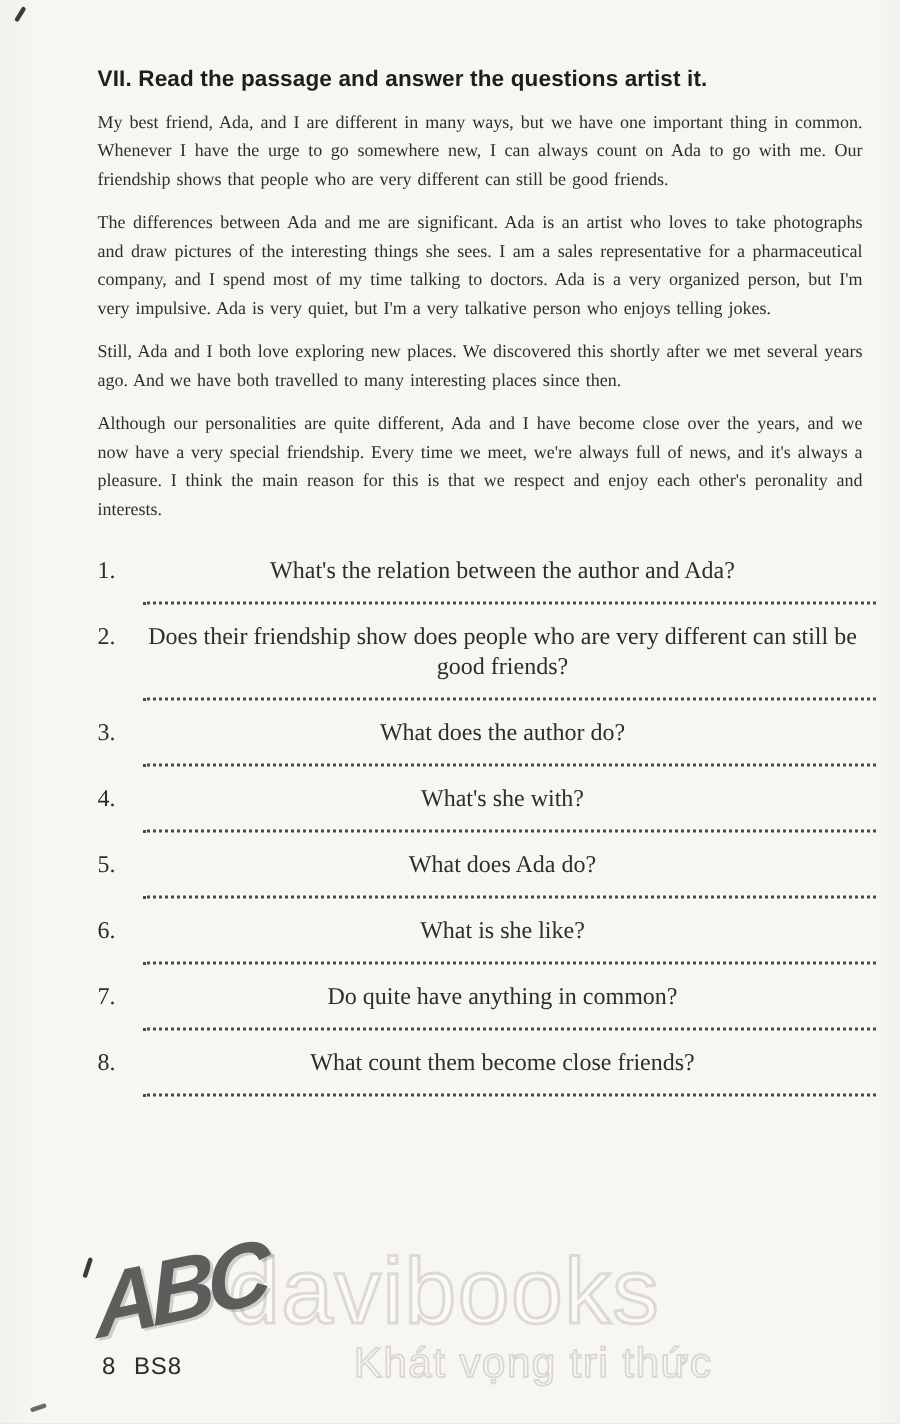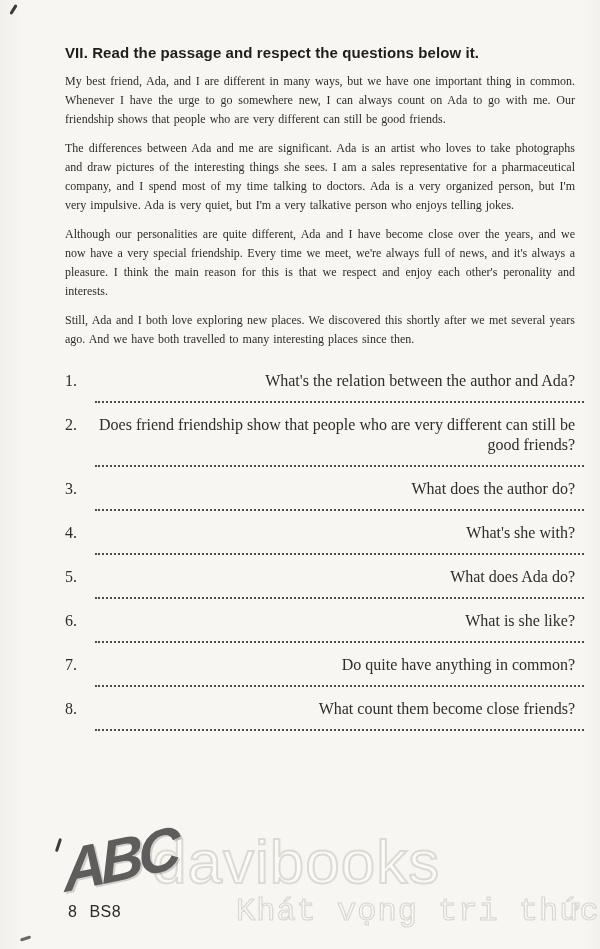--- a/index.html
+++ b/index.html
@@ -50,21 +50,21 @@
   }
 
   
   .questions {
     list-style: none;
     margin-top: 22px;
   }
   .question-block { margin-bottom: 12px; }
   .q-row { display: flex; font-size: 16px; line-height: 20px; }
   .q-num { width: 30px; flex: 0 0 30px; }
-  .q-text { flex: 1; text-align: right; }
+  .q-text { flex: 1; text-align: center; }
   .answer-line {
     margin-left: 30px;
     margin-right: -9px;
     margin-top: 5px;
     height: 7px;
     border-bottom: 2px dotted #4b4a47;
   }
 
   
   .watermark-title {
@@ -77,22 +77,22 @@
     font-weight: 400;
     letter-spacing: 1px;
     color: rgba(251, 250, 247, 0.95);
     -webkit-text-stroke: 2px #dcdad3;
   }
   .watermark-subtitle {
     position: absolute;
     z-index: 0;
     left: 236px;
     top: 893px;
-    font-family: Liberation Mono, monospace;
-    font-size: 32px;
+    font-family: Liberation Sans, sans-serif;
+    font-size: 28px;
     letter-spacing: 1px;
     color: rgba(250, 249, 246, 0.95);
     -webkit-text-stroke: 1.2px #d9d7d0;
   }
 
   .abc-logo {
     position: absolute;
     z-index: 1;
     left: 62px;
     top: 830px;
@@ -128,43 +128,43 @@
 
   <div class="pen-mark top-left"></div>
   <div class="pen-mark mid-left"></div>
   <div class="pen-mark bottom-left"></div>
 
   <div class="watermark-title">davibooks</div>
   <div class="watermark-subtitle">Khát vọng tri thức</div>
 
   <div class="content">
 
-    <h2 class="heading">VII. Read the passage and respect the questions below it.</h2>
+    <h2 class="heading">VII. Read the passage and answer the questions artist it.</h2>
 
     <div class="passage">
       <p>My best friend, Ada, and I are different in many ways, but we have one important thing in common. Whenever I have the urge to go somewhere new, I can always count on Ada to go with me. Our friendship shows that people who are very different can still be good friends.</p>
       <p>The differences between Ada and me are significant. Ada is an artist who loves to take photographs and draw pictures of the interesting things she sees. I am a sales representative for a pharmaceutical company, and I spend most of my time talking to doctors. Ada is a very organized person, but I'm very impulsive. Ada is very quiet, but I'm a very talkative person who enjoys telling jokes.</p>
+      <p>Still, Ada and I both love exploring new places. We discovered this shortly after we met several years ago. And we have both travelled to many interesting places since then.</p>
       <p>Although our personalities are quite different, Ada and I have become close over the years, and we now have a very special friendship. Every time we meet, we're always full of news, and it's always a pleasure. I think the main reason for this is that we respect and enjoy each other's peronality and interests.</p>
-      <p>Still, Ada and I both love exploring new places. We discovered this shortly after we met several years ago. And we have both travelled to many interesting places since then.</p>
     </div>
 
     <ul class="questions">
 
       <li class="question-block">
         <div class="q-row">
           <span class="q-num">1.</span>
           <span class="q-text">What's the relation between the author and Ada?</span>
         </div>
         <div class="answer-line"></div>
       </li>
 
       <li class="question-block">
         <div class="q-row">
           <span class="q-num">2.</span>
-          <span class="q-text">Does friend friendship show that people who are very different can still be good friends?</span>
+          <span class="q-text">Does their friendship show does people who are very different can still be good friends?</span>
         </div>
         <div class="answer-line"></div>
       </li>
 
       <li class="question-block">
         <div class="q-row">
           <span class="q-num">3.</span>
           <span class="q-text">What does the author do?</span>
         </div>
         <div class="answer-line"></div>

